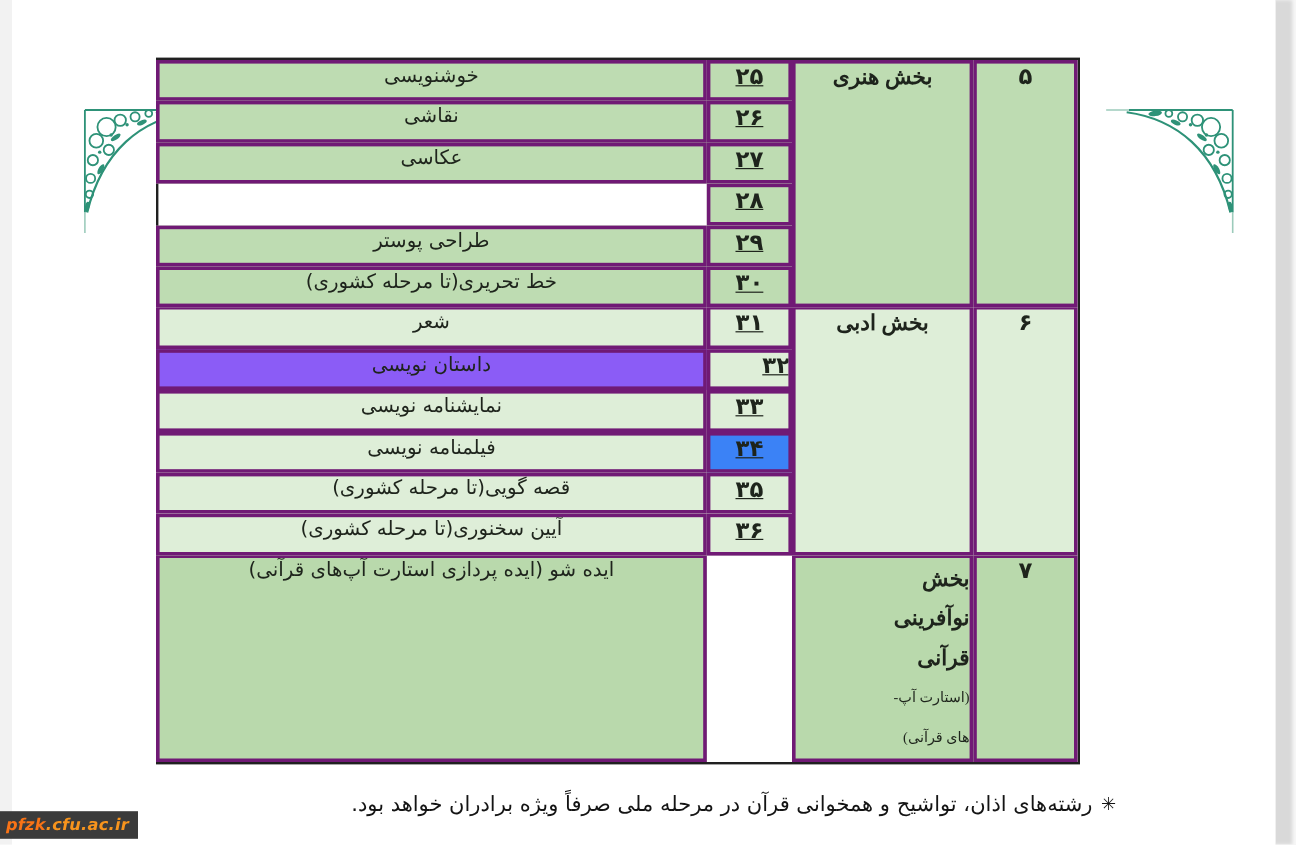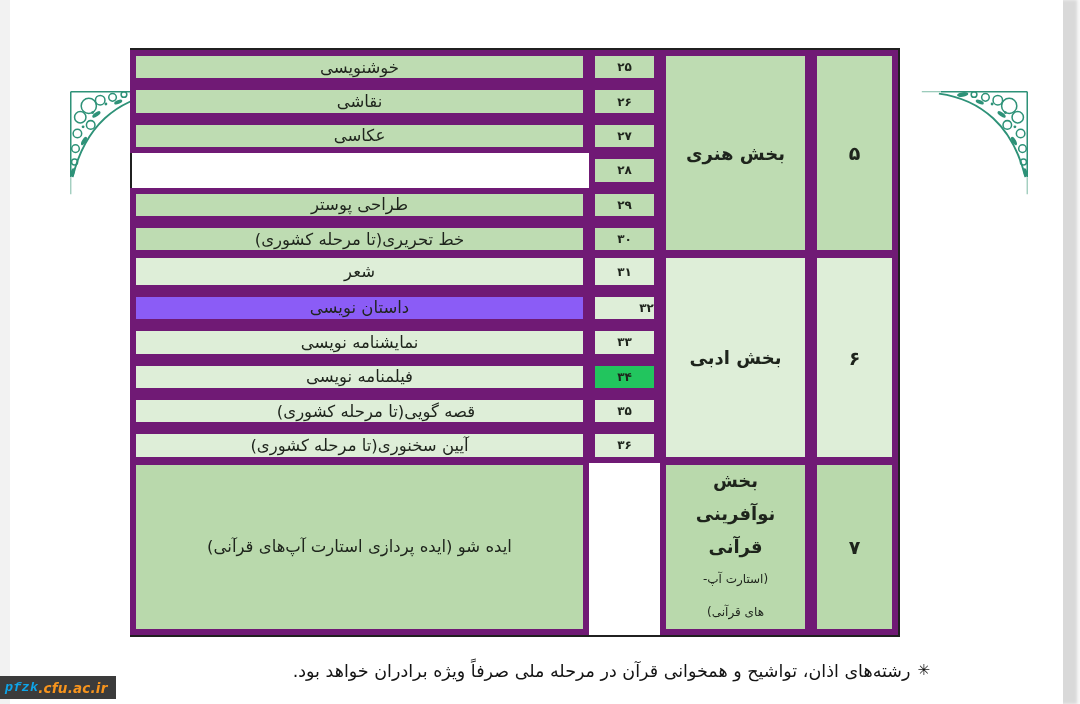--- a/index.html
+++ b/index.html
@@ -17,46 +17,46 @@
   .ornament-left  { left:66px;  top:83px; width:114px; height:118px; transform:scaleX(-1); }
 
   .grid {
     position:absolute; left:130px; top:48px; width:770px; height:589px;
     display:grid; direction:rtl;
     grid-template-columns:87px 151px 71px 459px;
     grid-template-rows:repeat(12, 34.4px) 1fr;
     border:2px solid #202020; background:#fff;
   }
   .cell {
-    border:6px solid #701a75;
-    display:flex; align-items:center; justify-content:center;
+    border:3px solid #701a75;
+    display:flex; align-items:flex-start; justify-content:center;
     direction:rtl; text-align:center; overflow:hidden;
   }
   .cell.sec-top { border-top-width:2px; }
   .activity { font-size:16.5px; }
-  .rownum   { font-size:12px; font-weight:700; letter-spacing:1px; }
-  .seclabel { font-size:18px; font-weight:700; }
+  .rownum   { font-size:19px; font-weight:700; letter-spacing:1px;text-decoration:underline; }
+  .seclabel { font-size:18px; font-weight:700;font-family:Liberation Serif, serif; }
   .secnum   { font-size:19px; font-weight:700; }
   .seclabel.multiline { flex-direction:column; justify-content:center; line-height:33px; }
   .seclabel .sub { font-weight:400; font-size:12px; }
 
   .footnote {
     position:absolute; top:656px; right:150px;
     direction:rtl; font-size:17.5px; color:#141414;
     display:flex; align-items:center; gap:7px; line-height:30px;
   }
   .footnote .star { font-size:15px; font-weight:700; transform:translateY(-1px); }
 
   .watermark {
     position:absolute; left:0; top:676px; height:23px;
     background:#3b3b3b; padding:2px 8px 2px 5px;
     font-size:13.5px; font-weight:700; font-style:italic;
     display:flex; align-items:center; letter-spacing:.2px;
   }
-  .watermark .wm-bold { color:#0ea5e9;font-family:Liberation Mono, monospace; }
+  .watermark .wm-bold { color:#f97316; }
   .watermark .wm-rest { color:#f7941d; }
 </style>
 </head>
 <body>
 
 <div class="edge-strip edge-left"></div>
 <div class="edge-strip edge-right"></div>
 
 <svg class="ornament ornament-right" viewBox="0 0 120 118" xmlns="http://www.w3.org/2000/svg">
   <g fill="none" stroke="#2e9278" stroke-width="1.6">
@@ -177,21 +177,21 @@
     </div>
     <div class="cell activity" style="grid-area: 8 / 4 / span 1; background: #8b5cf6;">
       <span>داستان نویسی</span>
     </div>
     <div class="cell rownum" style="grid-area: 9 / 3 / span 1; background: rgb(222, 238, 216);">
       <span>۳۳</span>
     </div>
     <div class="cell activity" style="grid-area: 9 / 4 / span 1; background: rgb(222, 238, 216);">
       <span>نمایشنامه نویسی</span>
     </div>
-    <div class="cell rownum" style="grid-area: 10 / 3 / span 1; background: #22c55e;">
+    <div class="cell rownum" style="grid-area: 10 / 3 / span 1; background: #3b82f6;">
       <span>۳۴</span>
     </div>
     <div class="cell activity" style="grid-area: 10 / 4 / span 1; background: rgb(222, 238, 216);">
       <span>فیلمنامه نویسی</span>
     </div>
     <div class="cell rownum" style="grid-area: 11 / 3 / span 1; background: rgb(222, 238, 216);">
       <span>۳۵</span>
     </div>
     <div class="cell activity" style="grid-area: 11 / 4 / span 1; background: rgb(222, 238, 216); padding-left: 33px;">
       <span>قصه گویی(تا مرحله کشوری)</span>

